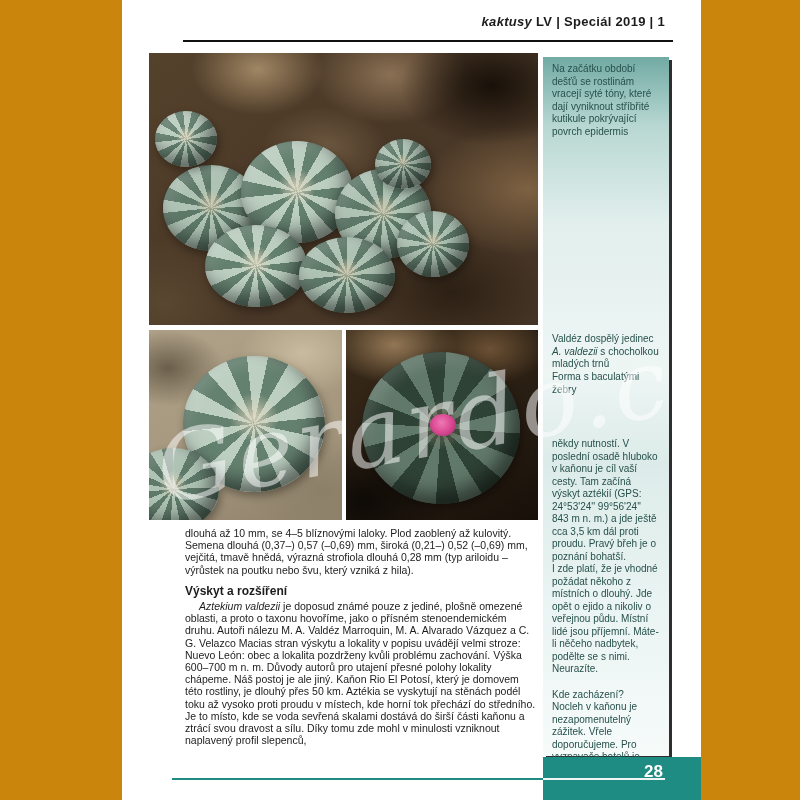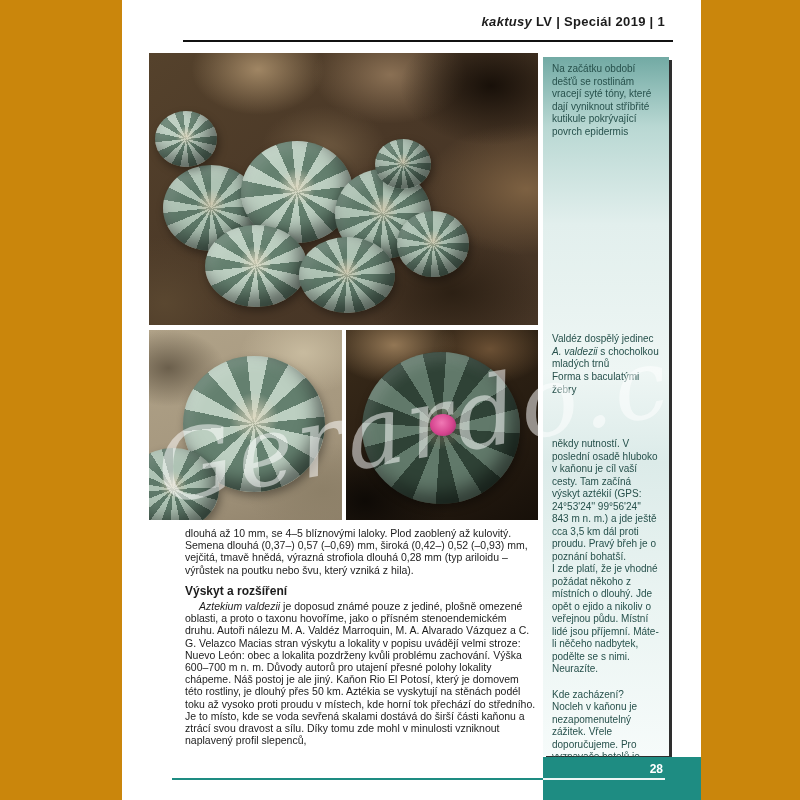--- a/index.html
+++ b/index.html
@@ -79,21 +79,21 @@
   .article { position:absolute; left:38px; top:527px; width:352px; color:#1c1c1c;
     font-size:10.5px; line-height:12.2px; }
   .article .sec-head { font-weight:bold; font-size:12px; margin:9px 0 3px 0; }
   .article .indent { text-indent:14px; }
   .article .ital { font-style:italic; }
 
   
   .footer-bar { position:absolute; left:396px; top:757px; width:158px; height:43px;
     background:var(--teal); }
   .footer-num { position:absolute; right:38px; top:5px; color:#fff; font-weight:bold;
-    font-size:12px; }
+    font-size:17px; }
   .footer-rule-teal  { position:absolute; left:25px;  top:778px; width:371px; height:2px;
     background:var(--teal); }
   .footer-rule-white { position:absolute; left:396px; top:778px; width:122px; height:2px;
     background:rgba(255,255,255,0.92); }
 
   
   .watermark { position:absolute; left:10px; top:408px; width:760px;
     font-family:"DejaVu Serif", serif; font-style:italic; font-size:96px;
     color:rgba(255,255,255,0.52); letter-spacing:4px; white-space:nowrap;
     transform:rotate(-10deg); transform-origin:40px 50%; pointer-events:none; z-index:5; }
@@ -140,21 +140,21 @@
       <div class="blk sb-cap-photo2">Forma s baculatými žebry</div>
       <div class="blk sb-info">
           <div class="sb-p">někdy nutností. V poslední osadě hluboko v kaňonu je cíl vaší cesty. Tam začíná výskyt aztékií (GPS: 24°53'24'' 99°56'24'' 843 m n. m.) a jde ještě cca 3,5 km dál proti proudu. Pravý břeh je o poznání bohatší.</div>
           <div class="sb-p">I zde platí, že je vhodné požádat někoho z místních o dlouhý. Jde opět o ejido a nikoliv o veřejnou půdu. Místní lidé jsou příjemní. Máte-li něčeho nadbytek, podělte se s nimi. Neurazíte.</div>
           <div class="sb-h">Kde zacházení?</div>
           <div class="sb-p">Nocleh v kaňonu je nezapomenutelný zážitek. Vřele doporučujeme. Pro vyznavače hotelů je dost příležitostí v Linares. Kdo chce kromě přespání získat pocit, že podpořil dobrého člověka, ten ať si vybere hotel Posada El Carmen v Iturbide. Čistota, servis a vlídné zacházení dělají z tohoto malého hotýlku opravdové „refugio“.</div>
         </div>
     </div>
 
     <div class="article">
-      <p>dlouhá až 10 mm, se 4–5 blíznovými laloky. Plod zaoblený až kulovitý. Semena dlouhá (0,37–) 0,57 (–0,69) mm, široká (0,42–) 0,52 (–0,93) mm, vejčitá, tmavě hnědá, výrazná strofiola dlouhá 0,28 mm (typ ariloidu – výrůstek na poutku nebo švu, který vzniká z hila).</p>
+      <p>dlouhá až 10 mm, se 4–5 blíznovými laloky. Plod zaoblený až kulovitý. Semena dlouhá (0,37–) 0,57 (–0,69) mm, široká (0,21–) 0,52 (–0,69) mm, vejčitá, tmavě hnědá, výrazná strofiola dlouhá 0,28 mm (typ ariloidu – výrůstek na poutku nebo švu, který vzniká z hila).</p>
       <p class="sec-head">Výskyt a rozšíření</p>
       <p class="indent"><span class="ital">Aztekium valdezii</span><span> je doposud známé pouze z jediné, plošně omezené oblasti, a proto o taxonu hovoříme, jako o přísném stenoendemickém druhu. Autoři nálezu M. A. Valdéz Marroquin, M. A. Alvarado Vázquez a C. G. Velazco Macias stran výskytu a lokality v popisu uvádějí velmi stroze: Nuevo León: obec a lokalita pozdrženy kvůli problému zachování. Výška 600–700 m n. m. Důvody autorů pro utajení přesné polohy lokality chápeme. Náš postoj je ale jiný. Kaňon Rio El Potosí, který je domovem této rostliny, je dlouhý přes 50 km. Aztékia se vyskytují na stěnách podél toku až vysoko proti proudu v místech, kde horní tok přechází do středního. Je to místo, kde se voda sevřená skalami dostává do širší části kaňonu a ztrácí svou dravost a sílu. Díky tomu zde mohl v minulosti vzniknout naplavený profil slepenců,</span></p>
     </div>
 
     <div class="footer-rule-teal"></div>
     <div class="footer-bar">
       <div class="footer-num">28</div>
     </div>
     <div class="footer-rule-white"></div>
 

